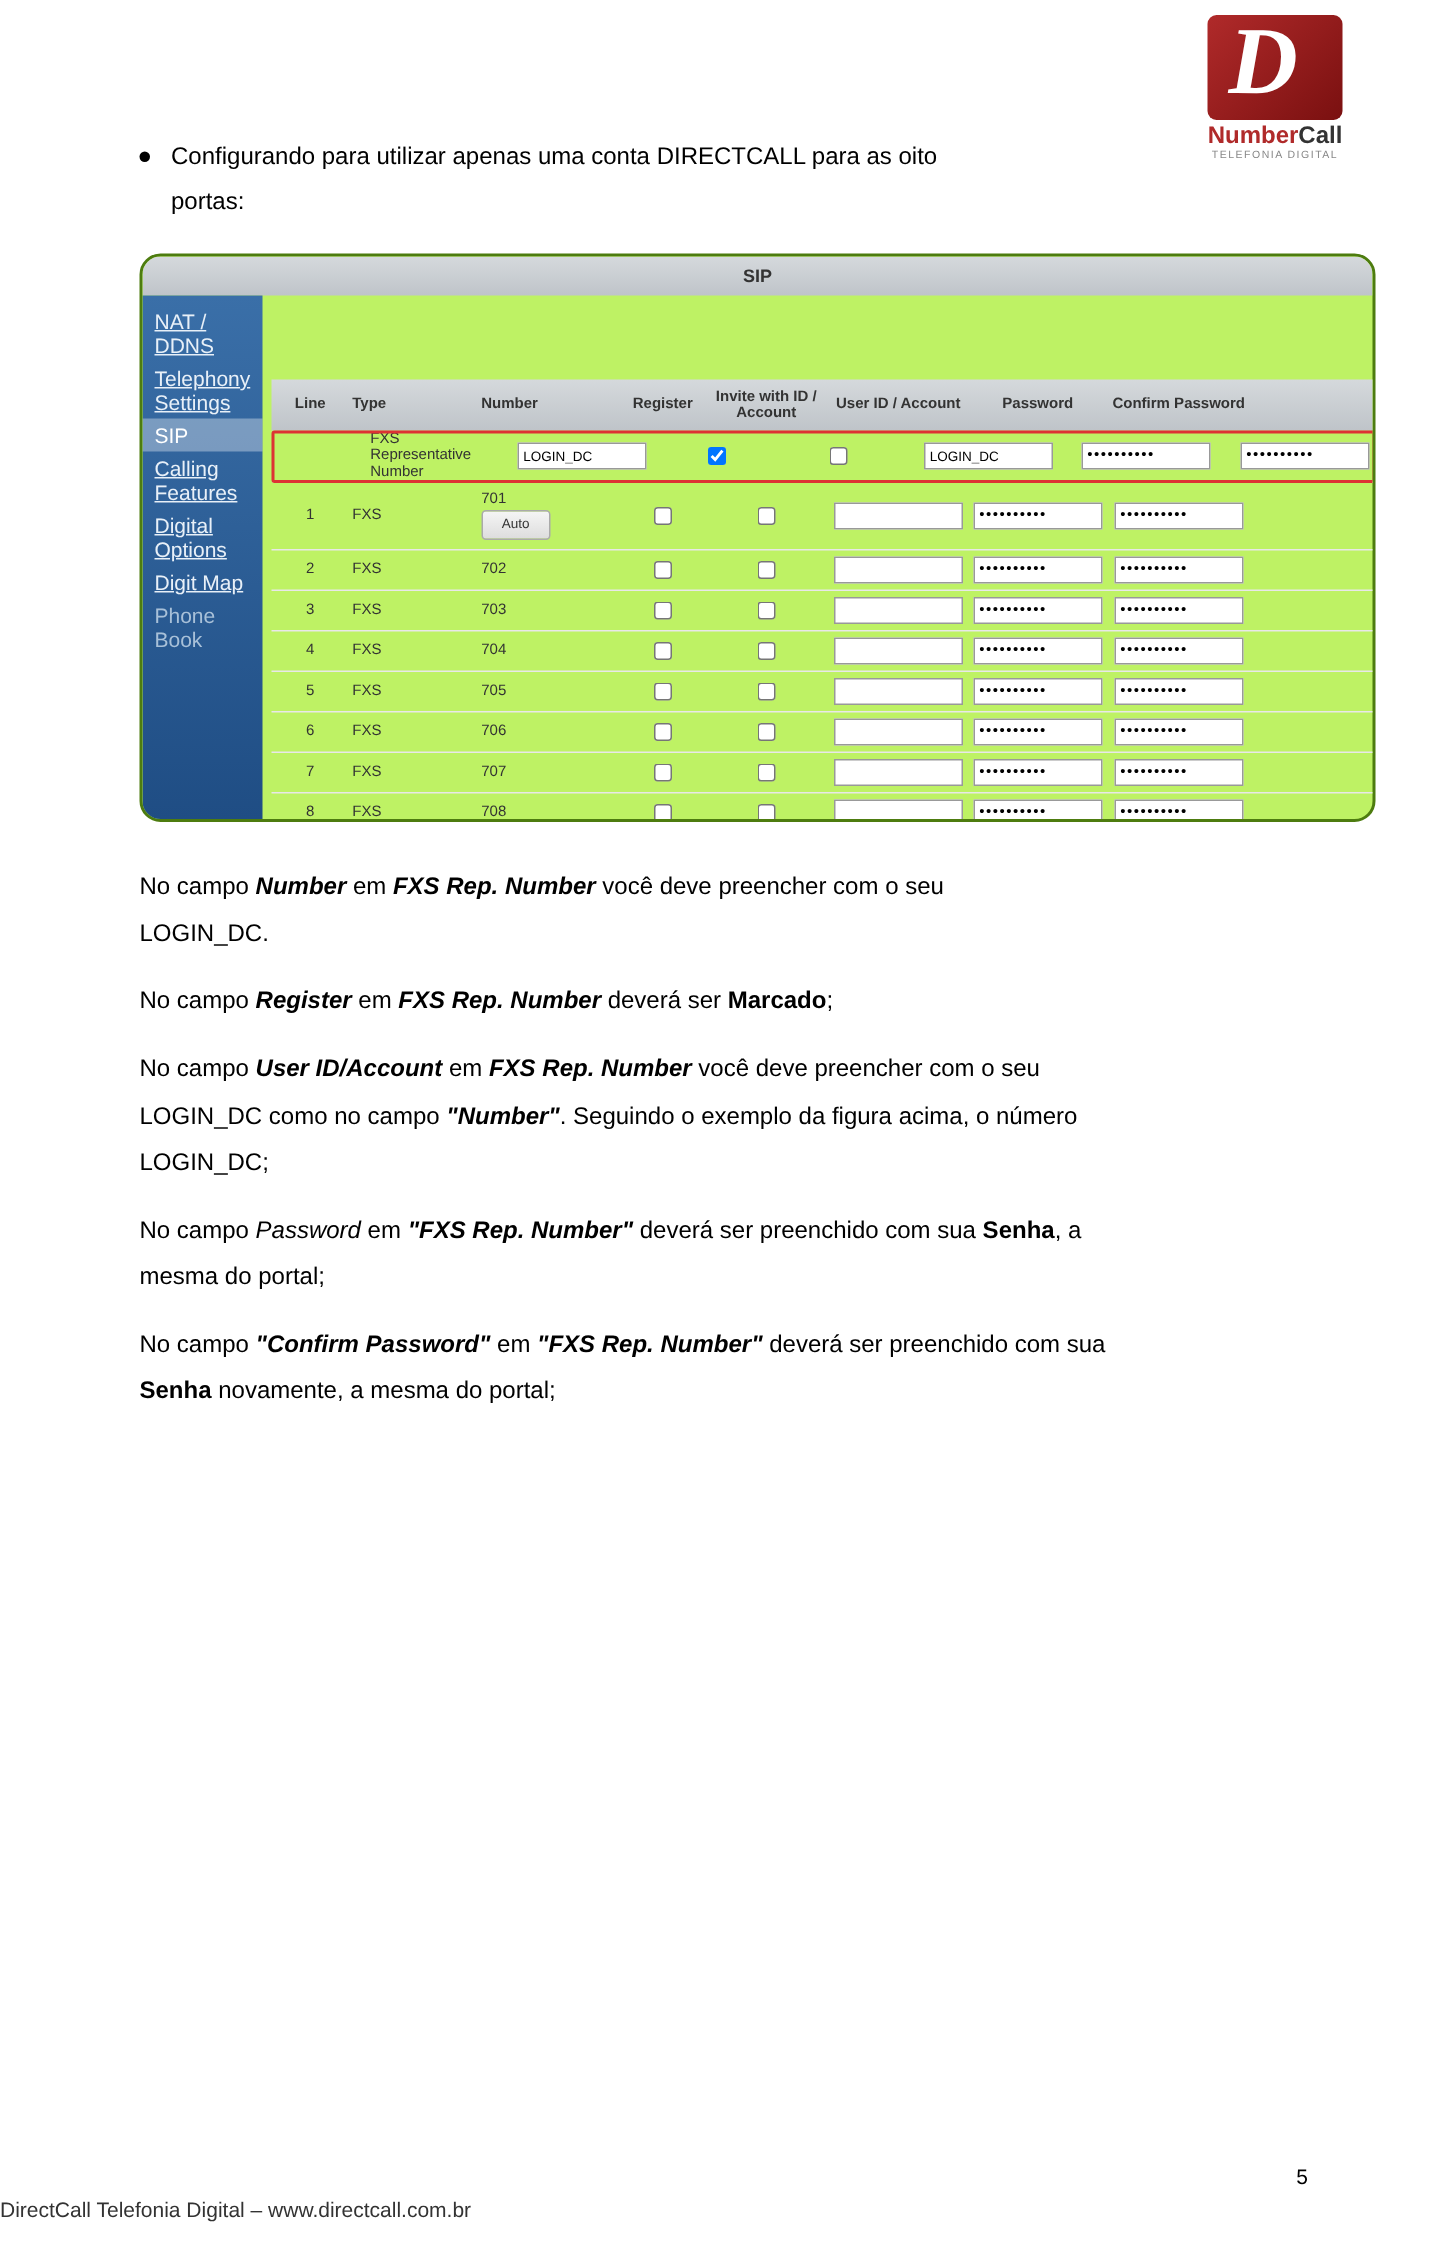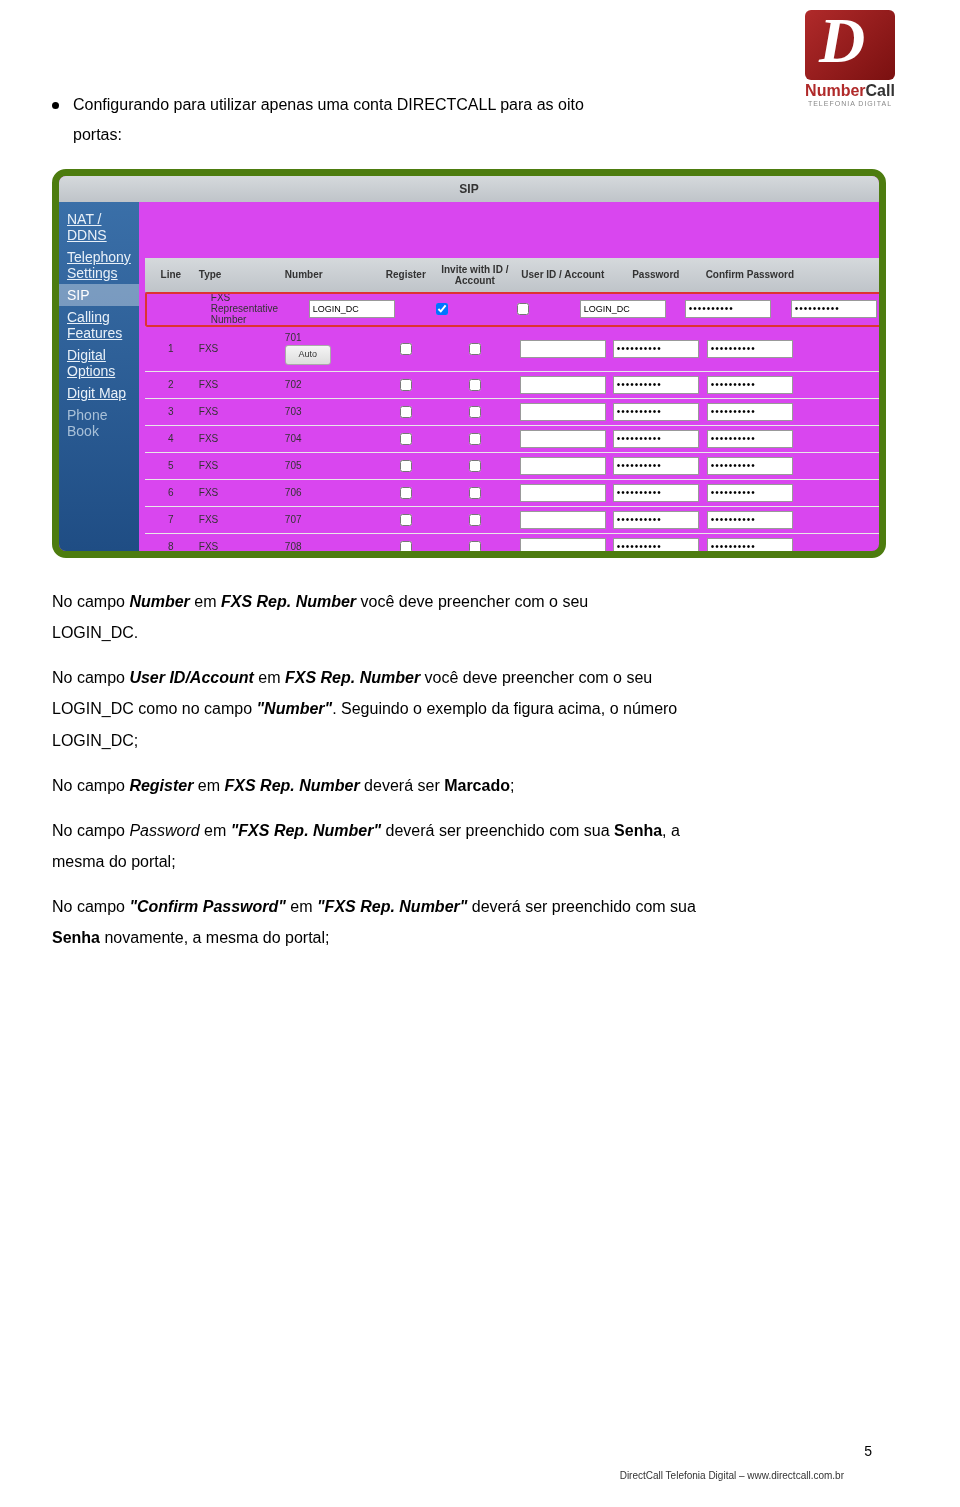--- a/index.html
+++ b/index.html
@@ -4,21 +4,21 @@
 <style>
   body {
     margin: 0;
     font-family: Arial, Helvetica, sans-serif;
     background: #fff;
     width: 960px;
     position: relative;
     min-height: 1507px;
   }
   .page {
-    padding: 30px 90px 60px 52px;
+    padding: 30px 90px 60px 93px;
   }
   .logo {
     position: absolute;
     top: 10px;
     right: 40px;
     width: 140px;
     height: 90px;
   }
   .logo-box {
     width: 90px;
@@ -65,22 +65,22 @@
     background: #000;
     margin-right: 14px;
     vertical-align: middle;
   }
   .screenshot {
     margin: 18px 0 28px 0;
     width: 820px;
     height: 375px;
     position: relative;
     border-radius: 14px;
-    border: 7px solid #4d7c0f;
-    background: #d946ef;
+    border: 2px solid #4d7c0f;
+    background: #bef264;
     overflow: hidden;
   }
   .sip-header {
     background: linear-gradient(#d5d9dc, #bfc4c9);
     height: 26px;
     text-align: center;
     font-size: 12px;
     font-weight: bold;
     line-height: 26px;
     color: #333;
@@ -182,22 +182,22 @@
     color: #000;
     margin-bottom: 14px;
   }
   .bi { font-style: italic; font-weight: bold; }
   .b  { font-weight: bold; }
   .footer {
     position: absolute;
     bottom: 26px;
     left: 0;
     width: 844px;
-    text-align: right;
-    font-size: 10px;
+    text-align: left;
+    font-size: 14px;
     color: #333;
   }
   .page-num {
     position: absolute;
     bottom: 48px;
     right: 88px;
     font-size: 14px;
   }
 </style>
 </head>
@@ -391,30 +391,30 @@
       </div>
     </div>
   </div>
 
   <div class="body-text">
     <span>No campo </span><span class="bi">Number</span><span> em </span><span class="bi">FXS Rep. Number</span><span> você deve preencher com o seu</span><br>
     <span>LOGIN_DC.</span>
   </div>
 
   <div class="body-text">
+    <span>No campo </span><span class="bi">Register</span><span> em </span><span class="bi">FXS Rep. Number</span><span> deverá ser </span><span class="b">Marcado</span><span>;</span>
+  </div>
+
+  <div class="body-text">
     <span>No campo </span><span class="bi">User ID/Account</span><span> em </span><span class="bi">FXS Rep. Number</span><span> você deve preencher com o seu</span><br>
     <span>LOGIN_DC como no campo </span><span class="bi">"Number"</span><span>. Seguindo o exemplo da figura acima, o número</span><br>
     <span>LOGIN_DC;</span>
   </div>
 
   <div class="body-text">
-    <span>No campo </span><span class="bi">Register</span><span> em </span><span class="bi">FXS Rep. Number</span><span> deverá ser </span><span class="b">Marcado</span><span>;</span>
-  </div>
-
-  <div class="body-text">
     <span>No campo </span><span style="font-style:italic">Password </span><span>em </span><span class="bi">"FXS Rep. Number"</span><span> deverá ser preenchido com sua </span><span class="b">Senha</span><span>, a</span><br>
     <span>mesma do portal;</span>
   </div>
 
   <div class="body-text">
     <span>No campo </span><span class="bi">"Confirm Password"</span><span> em </span><span class="bi">"FXS Rep. Number"</span><span> deverá ser preenchido com sua</span><br>
     <span class="b">Senha</span><span> novamente, a mesma do portal;</span>
   </div>
 
 </div>

